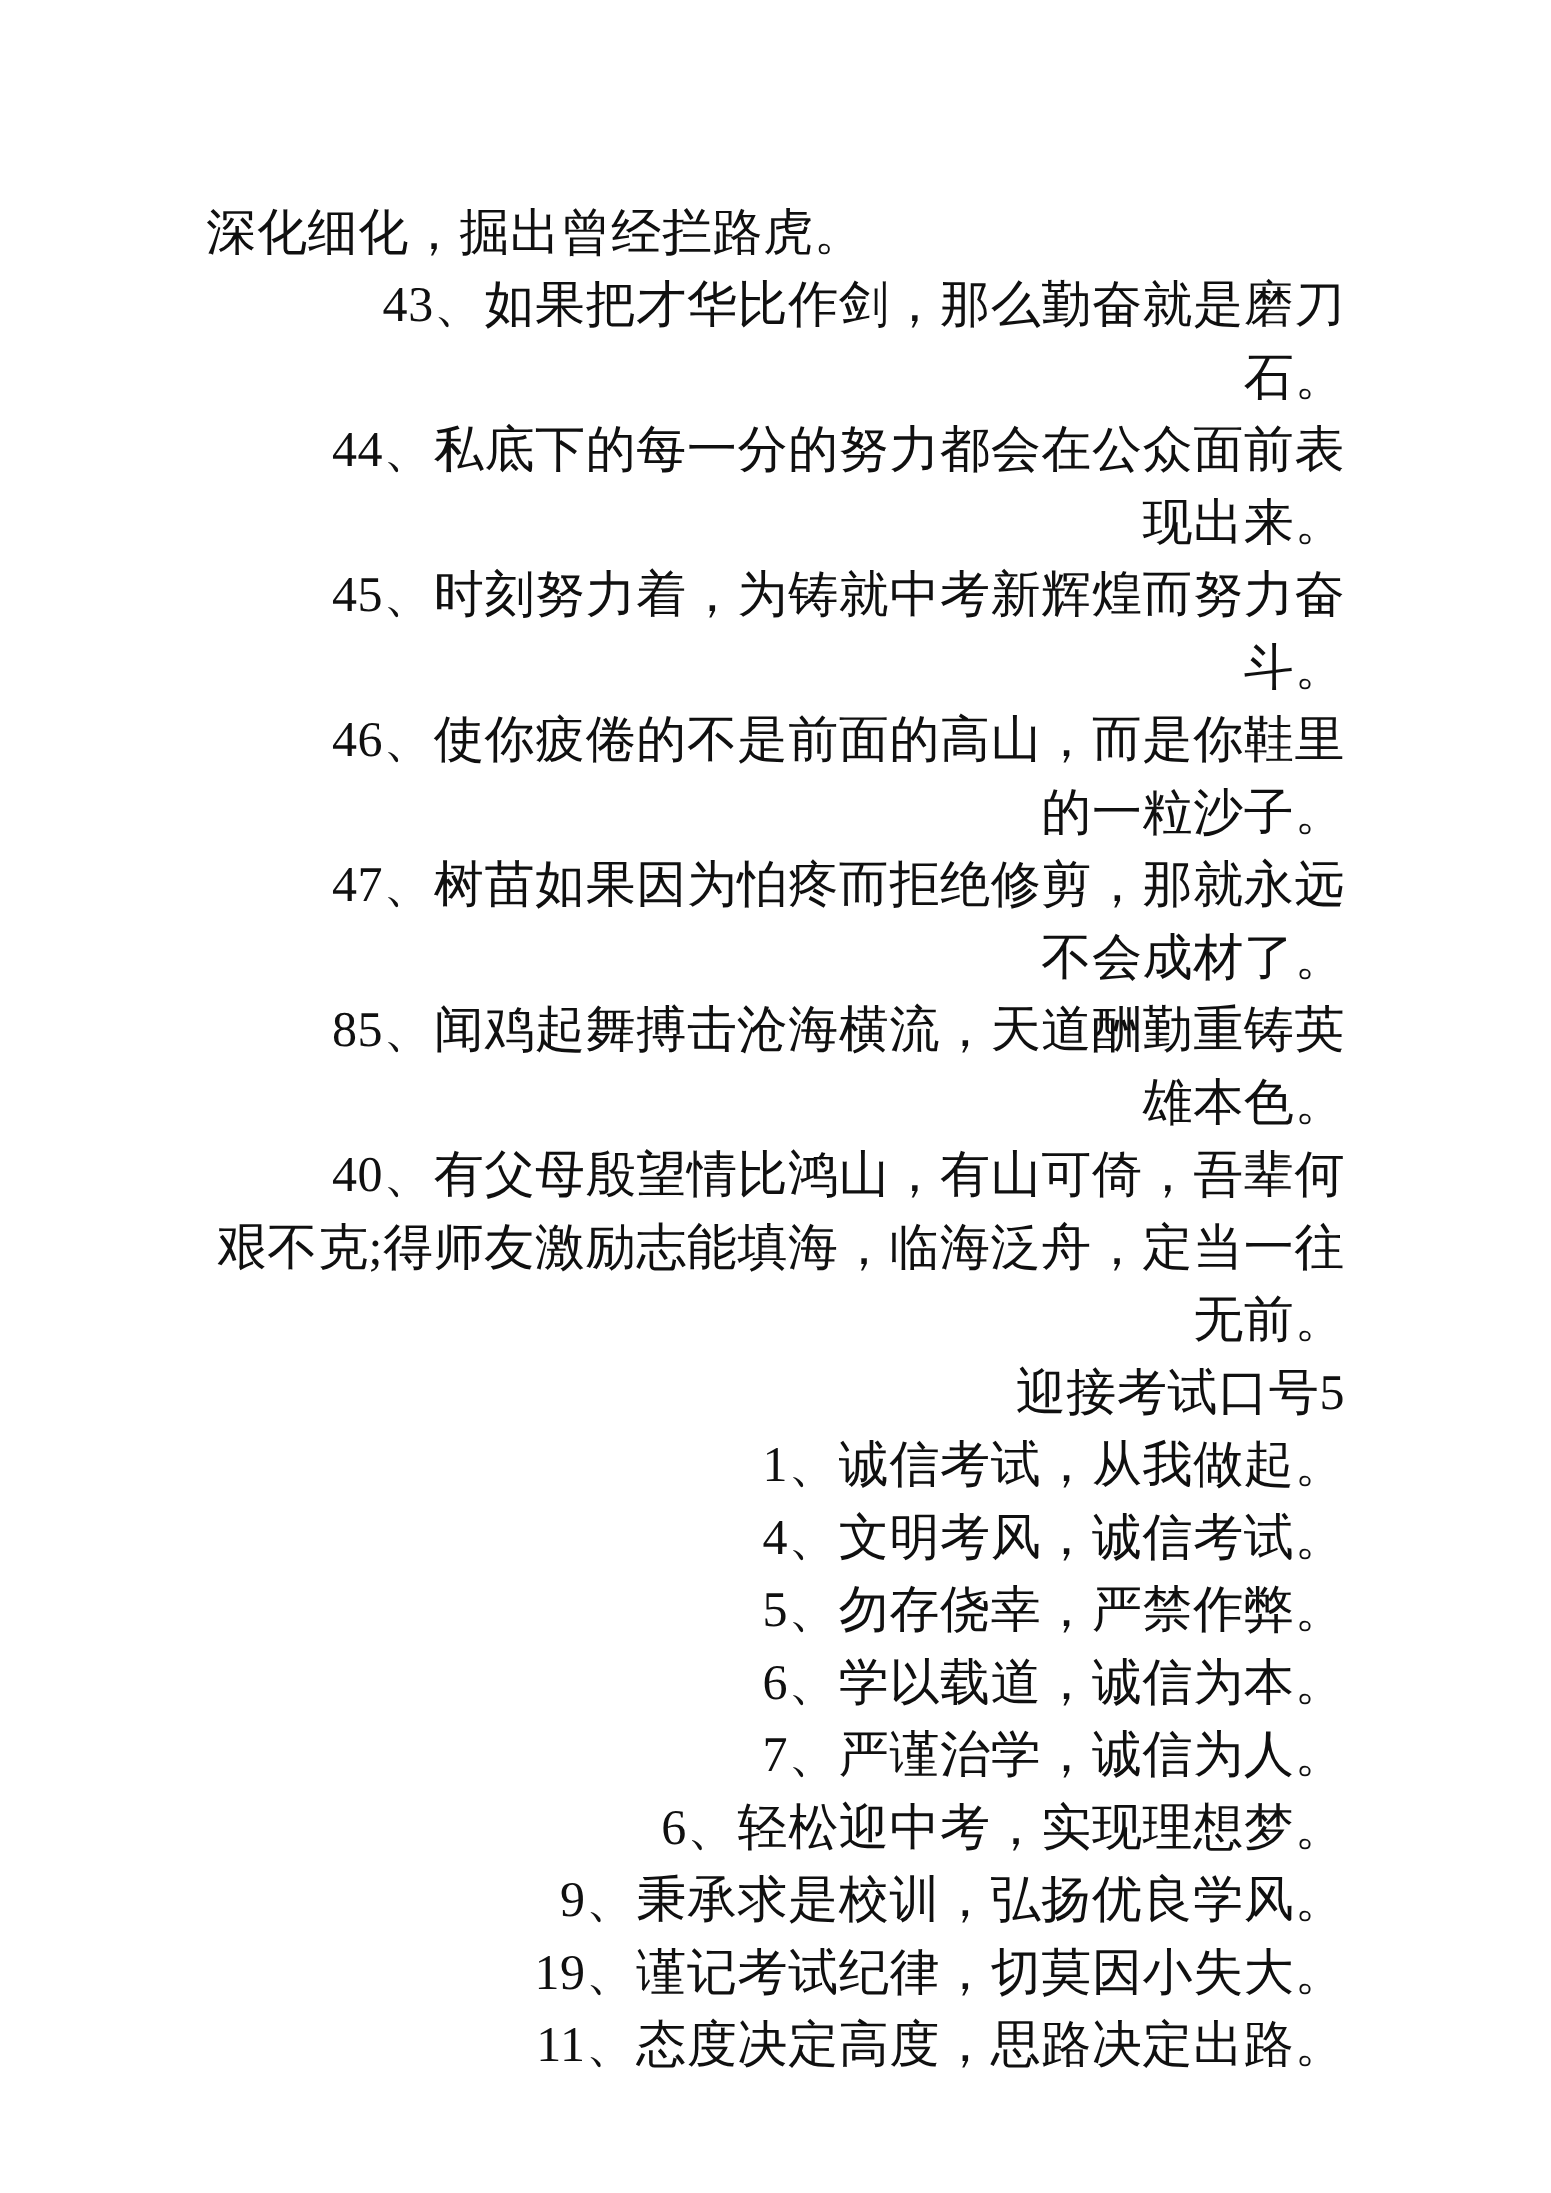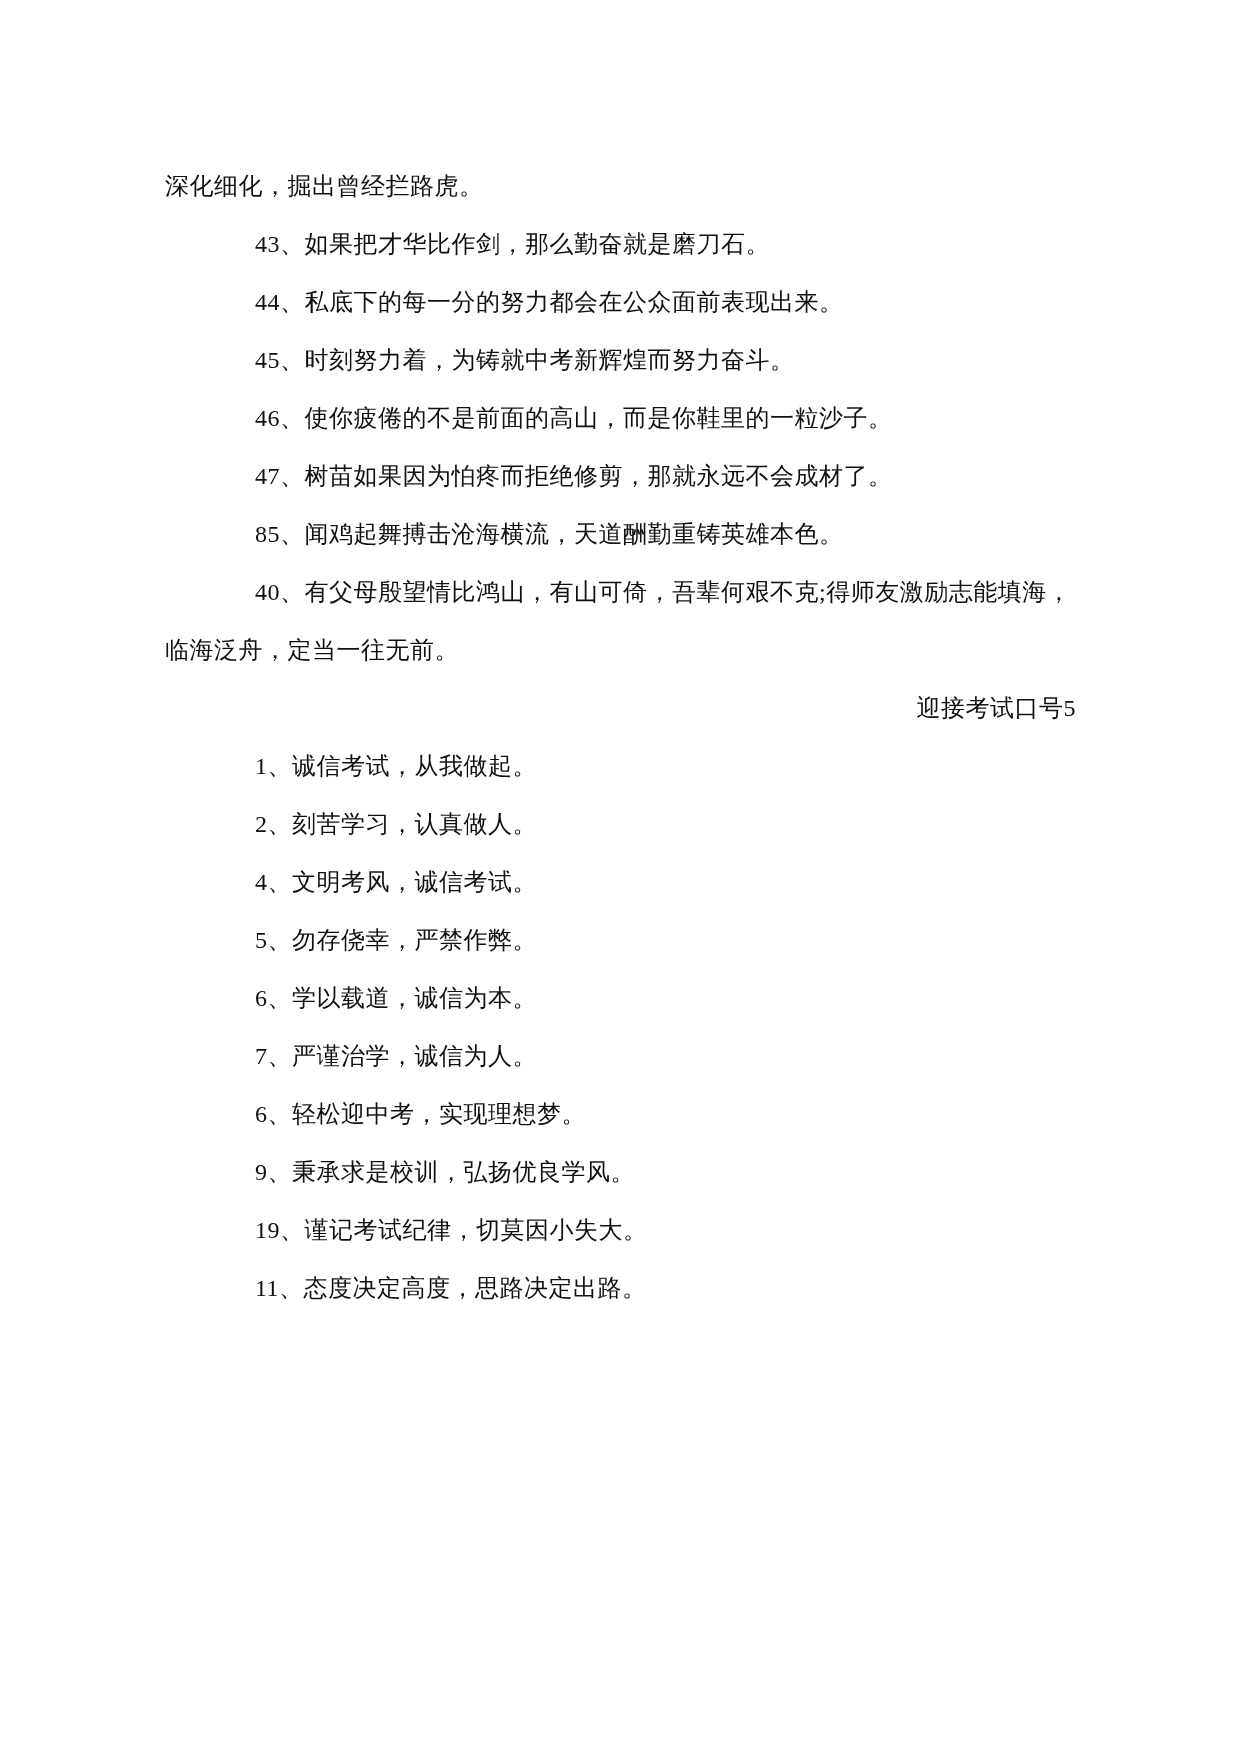--- a/index.html
+++ b/index.html
@@ -18,29 +18,30 @@
   }
   .doc-body {
     position: absolute;
     left: 165px;
     top: 157px;
     width: 911px;
   }
   .para {
     margin: 0;
     padding: 0;
-    font-size: 24px;
+    font-size: 40px;
     line-height: 58px;
     text-align: left;
     letter-spacing: 0.5px;
     overflow-wrap: break-word;
     font-weight: 400;
   }
   .para.indent {
     text-indent: 90px;
+    text-align: right;
   }
   .para.heading {
     text-indent: 0;
     text-align: right;
   }
 </style>
 </head>
 <body>
 
 <div class="page" style="background: rgb(255, 255, 255); color: rgb(16, 16, 16);">
@@ -48,21 +49,20 @@
       <p class="para">深化细化，掘出曾经拦路虎。</p>
       <p class="para indent">43、如果把才华比作剑，那么勤奋就是磨刀石。</p>
       <p class="para indent">44、私底下的每一分的努力都会在公众面前表现出来。</p>
       <p class="para indent">45、时刻努力着，为铸就中考新辉煌而努力奋斗。</p>
       <p class="para indent">46、使你疲倦的不是前面的高山，而是你鞋里的一粒沙子。</p>
       <p class="para indent">47、树苗如果因为怕疼而拒绝修剪，那就永远不会成材了。</p>
       <p class="para indent">85、闻鸡起舞搏击沧海横流，天道酬勤重铸英雄本色。</p>
       <p class="para indent">40、有父母殷望情比鸿山，有山可倚，吾辈何艰不克;得师友激励志能填海，临海泛舟，定当一往无前。</p>
       <p class="para heading">迎接考试口号5</p>
       <p class="para indent">1、诚信考试，从我做起。</p>
-      <p class="para indent">2、刻苦学习，认真做人。</p>
       <p class="para indent">4、文明考风，诚信考试。</p>
       <p class="para indent">5、勿存侥幸，严禁作弊。</p>
       <p class="para indent">6、学以载道，诚信为本。</p>
       <p class="para indent">7、严谨治学，诚信为人。</p>
       <p class="para indent">6、轻松迎中考，实现理想梦。</p>
       <p class="para indent">9、秉承求是校训，弘扬优良学风。</p>
       <p class="para indent">19、谨记考试纪律，切莫因小失大。</p>
       <p class="para indent">11、态度决定高度，思路决定出路。</p>
     </div>
 </div>

